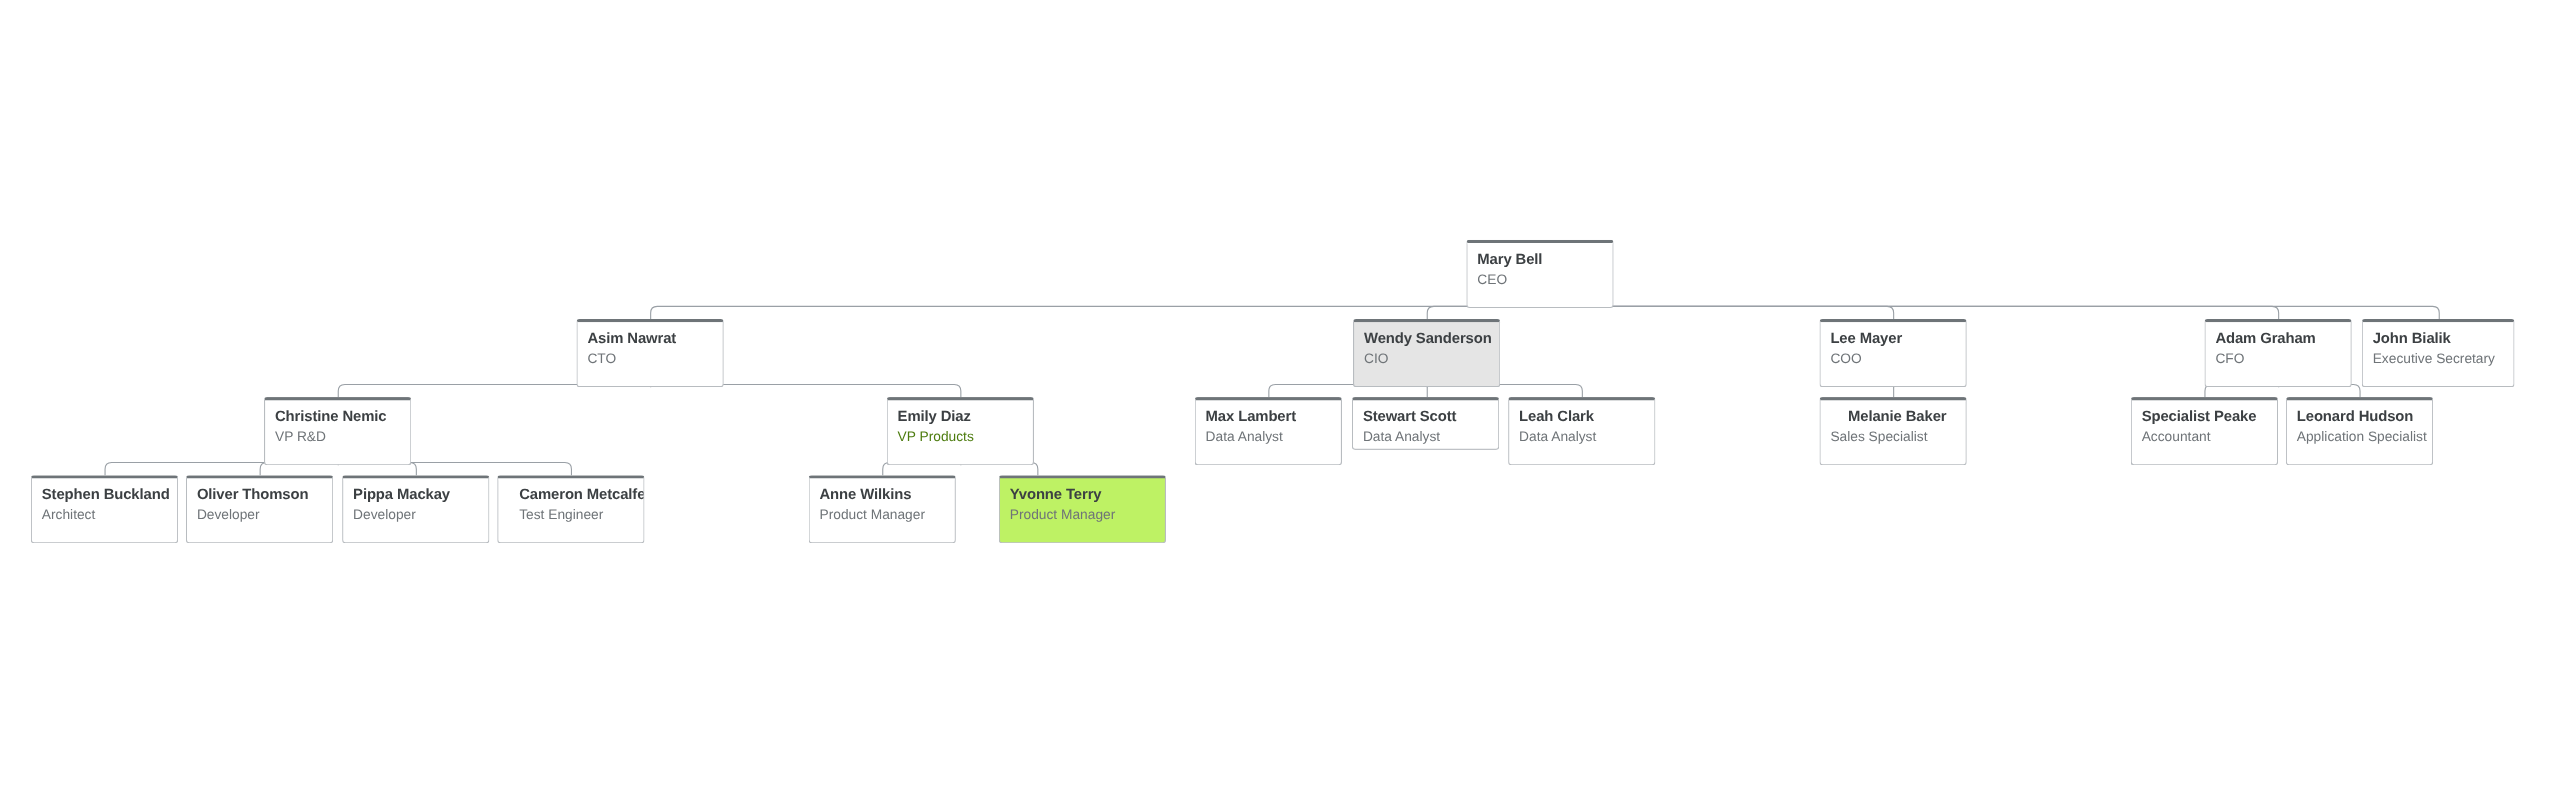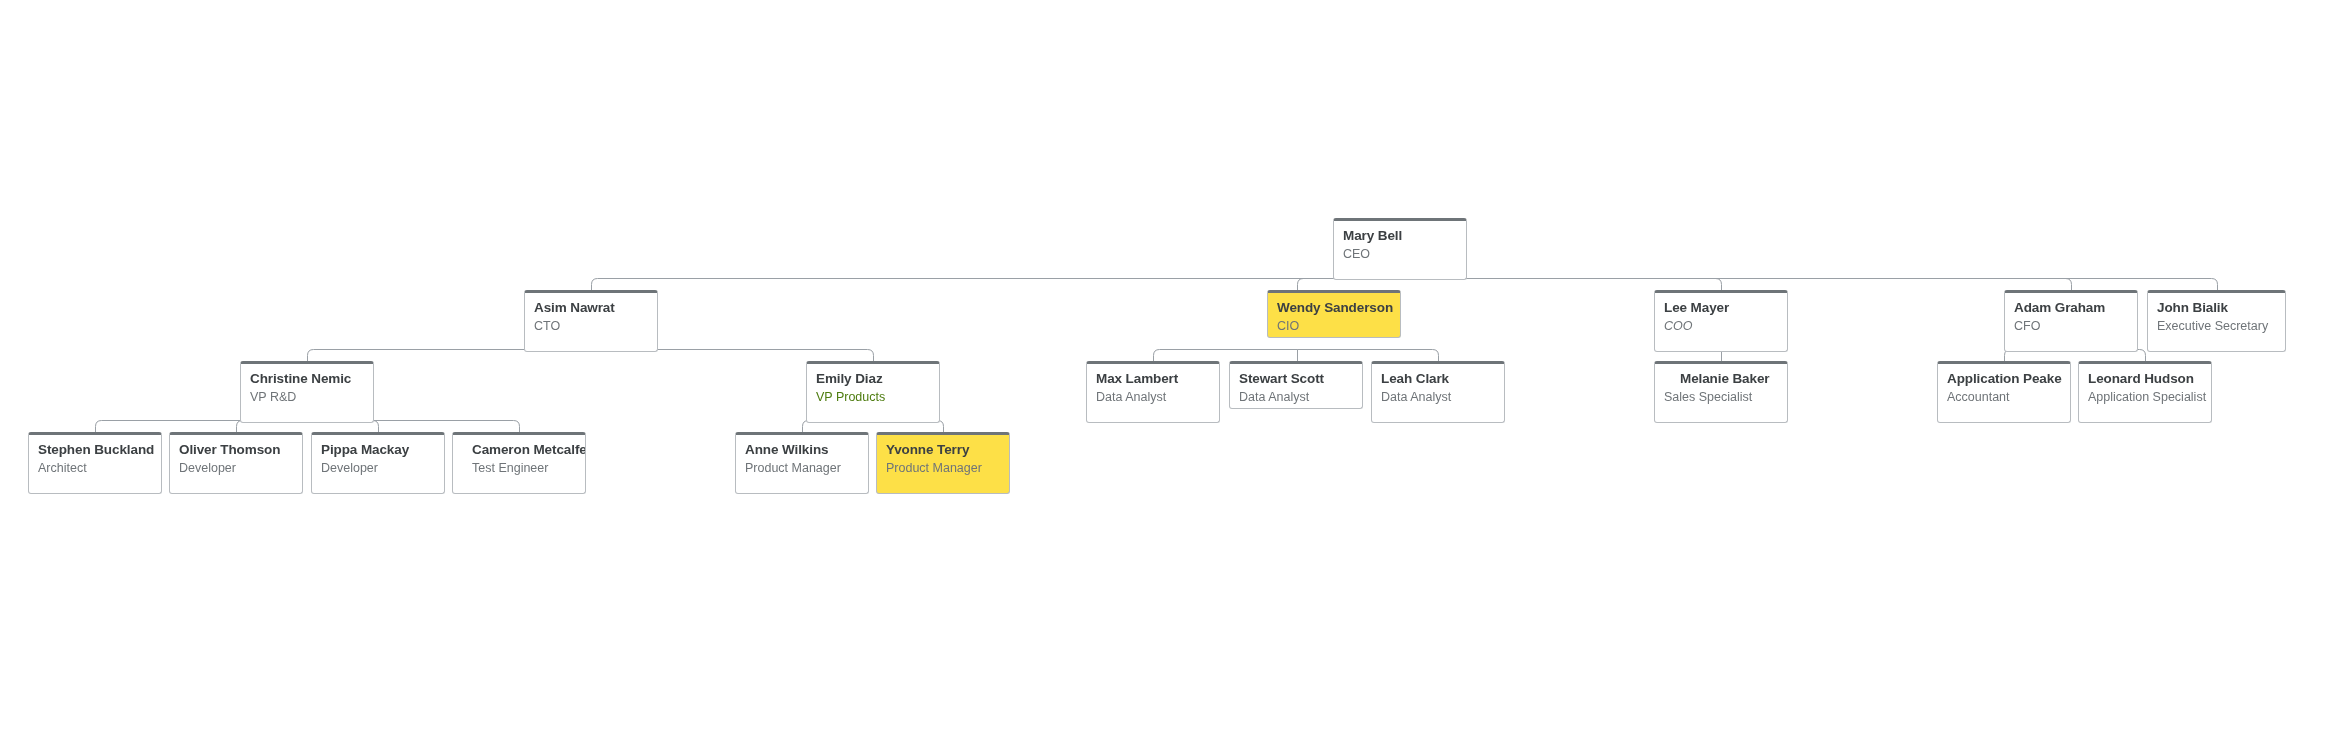--- a/index.html
+++ b/index.html
@@ -95,27 +95,27 @@
     </svg>
   <div id="node-layer">
       <div class="node" style="left: 1333px; top: 218px; width: 134px; height: 62px; border-color: rgb(110, 116, 120) rgb(184, 188, 192) rgb(184, 188, 192); background: rgb(255, 255, 255);">
         <div class="node-name" style="color: rgb(60, 64, 67);">Mary Bell</div>
         <div class="node-title" style="color: rgb(111, 116, 120);">CEO</div>
       </div>
       <div class="node" style="left: 524px; top: 290px; width: 134px; height: 62px; border-color: rgb(110, 116, 120) rgb(184, 188, 192) rgb(184, 188, 192); background: rgb(255, 255, 255);">
         <div class="node-name" style="color: rgb(60, 64, 67);">Asim Nawrat</div>
         <div class="node-title" style="color: rgb(111, 116, 120);">CTO</div>
       </div>
-      <div class="node" style="left: 1230px; top: 290px; width: 134px; height: 48px; border-color: rgb(110, 116, 120) rgb(184, 188, 192) rgb(184, 188, 192); background: #fde047; margin-left: 37px;">
+      <div class="node" style="left: 1230px; top: 290px; width: 134px; height: 62px; border-color: rgb(110, 116, 120) rgb(184, 188, 192) rgb(184, 188, 192); background: #e5e5e5;">
         <div class="node-name" style="color: rgb(60, 64, 67);">Wendy Sanderson</div>
         <div class="node-title" style="color: rgb(111, 116, 120);">CIO</div>
       </div>
       <div class="node" style="left: 1654px; top: 290px; width: 134px; height: 62px; border-color: rgb(110, 116, 120) rgb(184, 188, 192) rgb(184, 188, 192); background: rgb(255, 255, 255);">
         <div class="node-name" style="color: rgb(60, 64, 67);">Lee Mayer</div>
-        <div class="node-title" style="color: rgb(111, 116, 120); font-style: italic;">COO</div>
+        <div class="node-title" style="color: rgb(111, 116, 120);">COO</div>
       </div>
       <div class="node" style="left: 2004px; top: 290px; width: 134px; height: 62px; border-color: rgb(110, 116, 120) rgb(184, 188, 192) rgb(184, 188, 192); background: rgb(255, 255, 255);">
         <div class="node-name" style="color: rgb(60, 64, 67);">Adam Graham</div>
         <div class="node-title" style="color: rgb(111, 116, 120);">CFO</div>
       </div>
       <div class="node" style="left: 2147px; top: 290px; width: 139px; height: 62px; border-color: rgb(110, 116, 120) rgb(184, 188, 192) rgb(184, 188, 192); background: rgb(255, 255, 255);">
         <div class="node-name" style="color: rgb(60, 64, 67);">John Bialik</div>
         <div class="node-title" style="color: rgb(111, 116, 120);">Executive Secretary</div>
       </div>
       <div class="node" style="left: 240px; top: 361px; width: 134px; height: 62px; border-color: rgb(110, 116, 120) rgb(184, 188, 192) rgb(184, 188, 192); background: rgb(255, 255, 255);">
@@ -136,21 +136,21 @@
       </div>
       <div class="node" style="left: 1371px; top: 361px; width: 134px; height: 62px; border-color: rgb(110, 116, 120) rgb(184, 188, 192) rgb(184, 188, 192); background: rgb(255, 255, 255);">
         <div class="node-name" style="color: rgb(60, 64, 67);">Leah Clark</div>
         <div class="node-title" style="color: rgb(111, 116, 120);">Data Analyst</div>
       </div>
       <div class="node" style="left: 1654px; top: 361px; width: 134px; height: 62px; border-color: rgb(110, 116, 120) rgb(184, 188, 192) rgb(184, 188, 192); background: rgb(255, 255, 255);">
         <div class="node-name" style="color: rgb(60, 64, 67); margin-left: 16px;">Melanie Baker</div>
         <div class="node-title" style="color: rgb(111, 116, 120);">Sales Specialist</div>
       </div>
       <div class="node" style="left: 1937px; top: 361px; width: 134px; height: 62px; border-color: rgb(110, 116, 120) rgb(184, 188, 192) rgb(184, 188, 192); background: rgb(255, 255, 255);">
-        <div class="node-name" style="color: rgb(60, 64, 67);">Application Peake</div>
+        <div class="node-name" style="color: rgb(60, 64, 67);">Specialist Peake</div>
         <div class="node-title" style="color: rgb(111, 116, 120);">Accountant</div>
       </div>
       <div class="node" style="left: 2078px; top: 361px; width: 134px; height: 62px; border-color: rgb(110, 116, 120) rgb(184, 188, 192) rgb(184, 188, 192); background: rgb(255, 255, 255);">
         <div class="node-name" style="color: rgb(60, 64, 67);">Leonard Hudson</div>
         <div class="node-title" style="color: rgb(111, 116, 120);">Application Specialist</div>
       </div>
       <div class="node" style="left: 28px; top: 432px; width: 134px; height: 62px; border-color: rgb(110, 116, 120) rgb(184, 188, 192) rgb(184, 188, 192); background: rgb(255, 255, 255);">
         <div class="node-name" style="color: rgb(60, 64, 67);">Stephen Buckland</div>
         <div class="node-title" style="color: rgb(111, 116, 120);">Architect</div>
       </div>
@@ -163,18 +163,18 @@
         <div class="node-title" style="color: rgb(111, 116, 120);">Developer</div>
       </div>
       <div class="node" style="left: 452px; top: 432px; width: 134px; height: 62px; border-color: rgb(110, 116, 120) rgb(184, 188, 192) rgb(184, 188, 192); background: rgb(255, 255, 255); padding-left: 19px;">
         <div class="node-name" style="color: rgb(60, 64, 67);">Cameron Metcalfe</div>
         <div class="node-title" style="color: rgb(111, 116, 120);">Test Engineer</div>
       </div>
       <div class="node" style="left: 735px; top: 432px; width: 134px; height: 62px; border-color: rgb(110, 116, 120) rgb(184, 188, 192) rgb(184, 188, 192); background: rgb(255, 255, 255);">
         <div class="node-name" style="color: rgb(60, 64, 67);">Anne Wilkins</div>
         <div class="node-title" style="color: rgb(111, 116, 120);">Product Manager</div>
       </div>
-      <div class="node" style="left: 876px; top: 432px; width: 134px; height: 62px; border-color: rgb(110, 116, 120) rgb(184, 188, 192) rgb(184, 188, 192); background: #fde047;">
+      <div class="node" style="left: 908px; top: 432px; width: 152px; height: 62px; border-color: rgb(110, 116, 120) rgb(184, 188, 192) rgb(184, 188, 192); background: #bef264;">
         <div class="node-name" style="color: rgb(60, 64, 67);">Yvonne Terry</div>
         <div class="node-title" style="color: rgb(111, 116, 120);">Product Manager</div>
       </div>
     </div>
 </div>
 
 </body></html>

